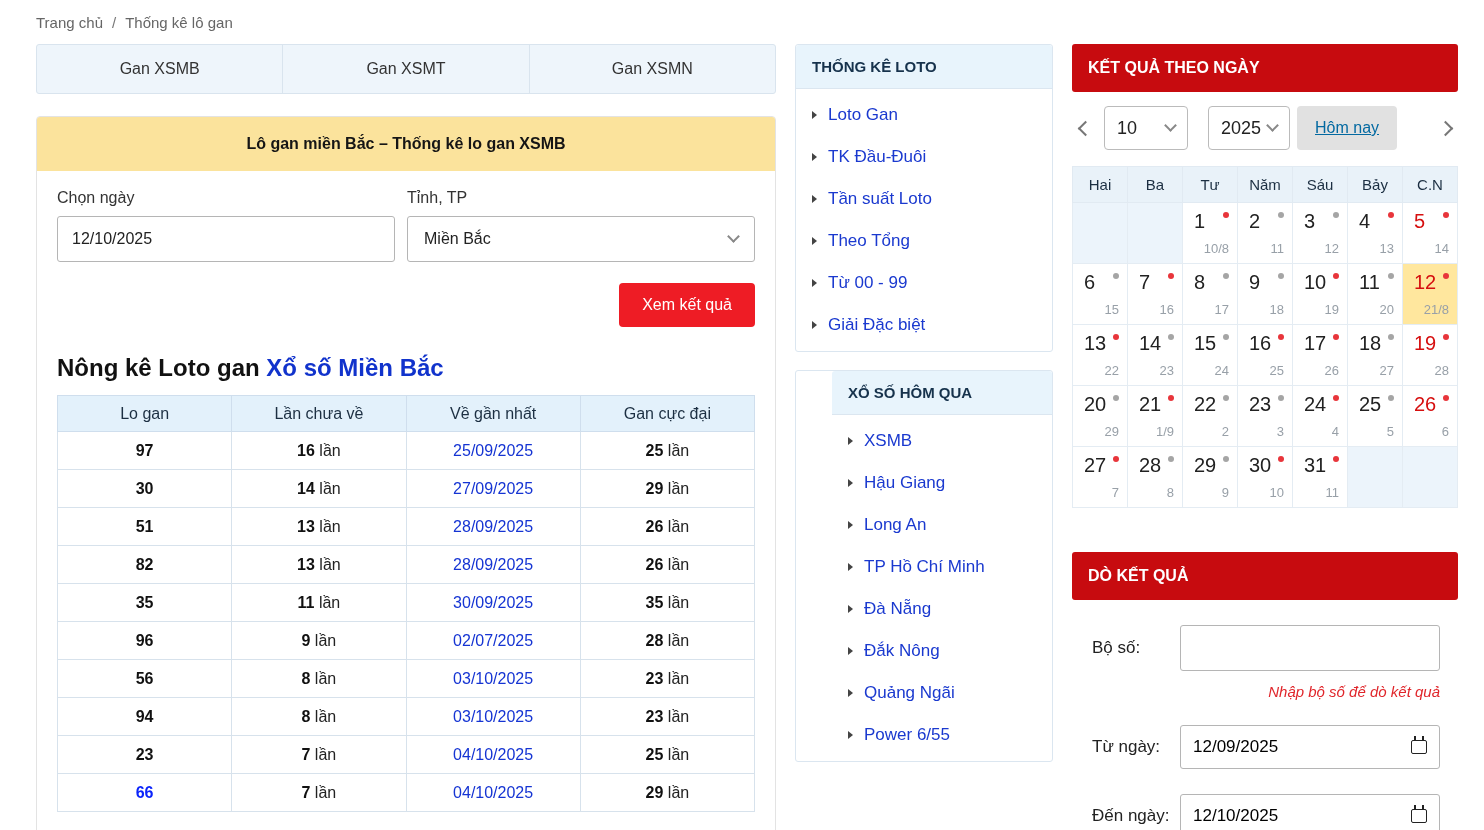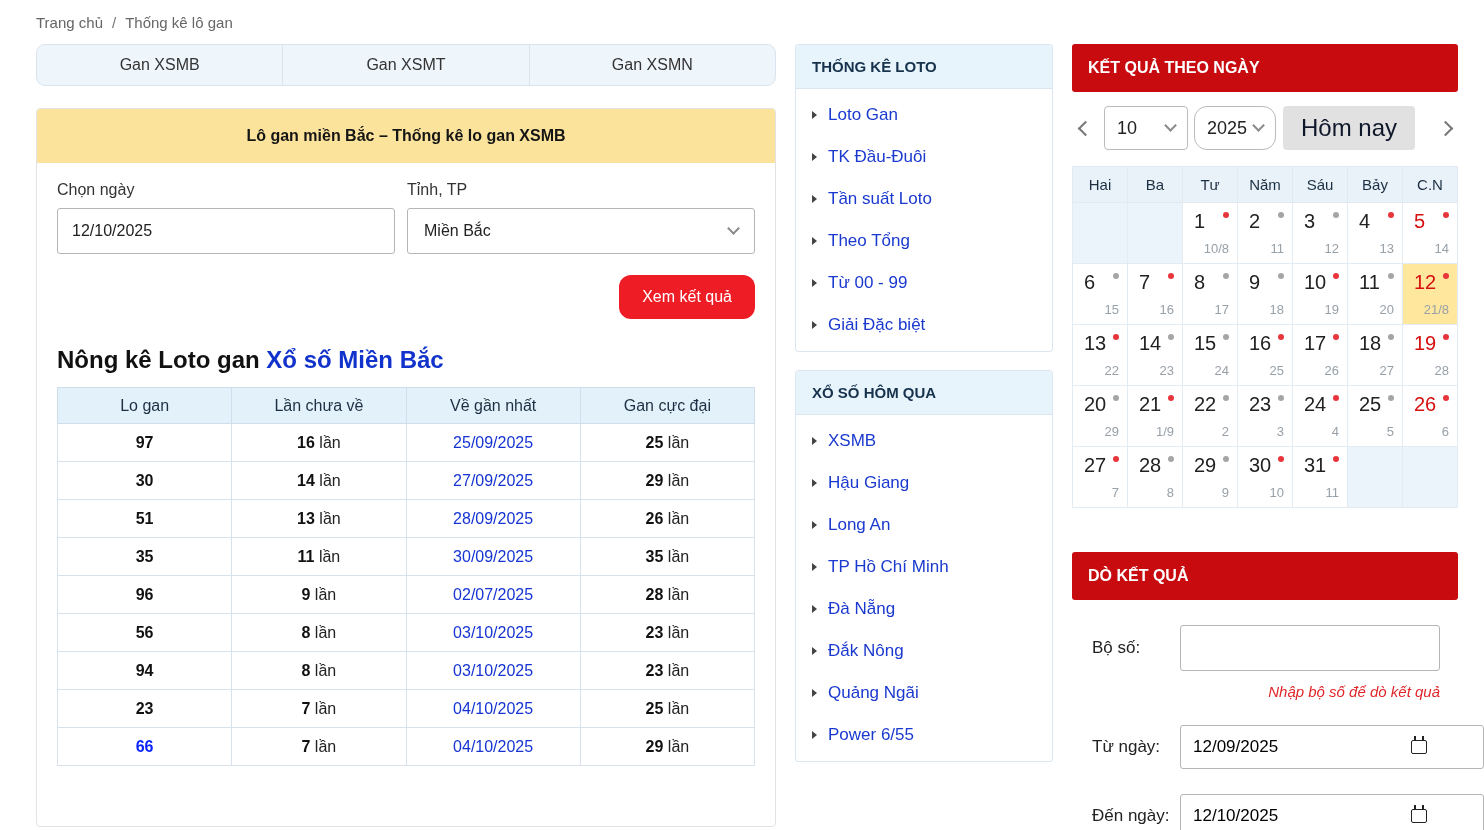--- a/index.html
+++ b/index.html
@@ -12,42 +12,42 @@
   .breadcrumb { padding:14px 0 0 36px; font-size:15px; color:#666; }
   .breadcrumb a { color:#666; text-decoration:none; }
   .breadcrumb .sep { margin:0 9px; color:#777; }
 
   .layout { display:flex; margin:13px 0 0 36px; gap:19px; align-items:flex-start; }
   .col-main { width:740px; }
   .col-mid  { width:258px; }
   .col-right{ width:386px; }
 
   
-  .tabbar { display:flex; height:42px; background:#eef5fb; border:1px solid #d9e4ee; border-radius:9px; }
+  .tabbar { display:flex; height:50px; background:#eef5fb; border:1px solid #d9e4ee; border-radius:3px; }
   .tab { flex:1; display:flex; align-items:center; justify-content:center; font-size:16px; color:#333; cursor:pointer; }
   .tab + .tab { border-left:1px solid #d9e4ee; }
 
   
   .panel { margin-top:22px; border:1px solid #e3e3e3; border-radius:4px; height:719px; overflow:hidden; }
   .banner { height:54px; display:flex; align-items:center; justify-content:center; background:#fbe39c;
             font-size:16px; font-weight:bold; color:#151515; }
   .panel-body { padding:18px 20px 0 20px; }
   .form-row { display:flex; gap:12px; }
   .field { display:flex; flex-direction:column; }
   .field-date { width:338px; }
   .field-prov { flex:1; }
   .field-label { font-size:16px; color:#333; margin-bottom:9px; }
   .text-input { height:46px; border:1px solid #b5b5b5; border-radius:3px; font-size:16px; padding:0 14px;
                 font-family:inherit; color:#222; width:100%; background:#fff; }
   .select { height:46px; border:1px solid #b5b5b5; border-radius:3px; display:flex; align-items:center;
             justify-content:space-between; padding:0 16px; font-size:16px; cursor:pointer; background:#fff; }
   .chev-down { width:9px; height:9px; border-right:2px solid #888; border-bottom:2px solid #888;
                transform:rotate(45deg); margin-top:-5px; }
   .btn-row { display:flex; justify-content:flex-end; margin-top:21px; }
-  .btn-red { background:#ee1c25; color:#fff; font-size:16px; border:none; border-radius:12px;
+  .btn-red { background:#ee1c25; color:#fff; font-size:16px; border:none; border-radius:4px;
              padding:13px 23px; cursor:pointer; font-family:inherit; }
 
   .stats-heading { margin-top:27px; font-size:24px; font-weight:bold; color:#111; }
   .stats-heading .blue { color:#1133cc; }
 
   .stats-table { width:100%; border-collapse:collapse; margin-top:13px; table-layout:fixed; }
   .stats-table th { background:#e3f1fb; border:1px solid #cfdeed; height:36px; font-weight:normal;
                     font-size:16px; color:#1c2f42; }
   .stats-table td { border:1px solid #d7e2ec; height:38px; text-align:center; font-size:16px; color:#222; }
   .stats-table td b { color:#111; }
@@ -57,36 +57,36 @@
 
   
   .side-box { border:1px solid #dbe6f0; border-radius:3px; background:#fff; }
   .side-box-header { background:#e8f4fc; border-bottom:1px solid #dbe6f0; padding:13px 16px;
                      font-size:15px; font-weight:bold; color:#16324c; border-radius:3px 3px 0 0; }
   .side-list { list-style:none; margin:0; padding:5px 0; }
   .side-list li { display:flex; align-items:center; padding:11px 16px; cursor:pointer; }
   .tri { width:0; height:0; border-left:5px solid #444; border-top:4px solid transparent;
          border-bottom:4px solid transparent; margin-right:11px; flex:none; }
   .side-list a { color:#1a39cf; text-decoration:none; font-size:17px; }
-  .box-gap { margin-top:18px; }
+  .box-gap { margin-top:18px;padding-left:36px; }
 
   
   .red-header { background:#c70b0f; color:#fff; font-weight:bold; font-size:16px; padding:15px 16px;
                 border-radius:3px; }
   .cal-controls { display:flex; align-items:center; margin:14px 0 16px 0; height:44px; }
   .chev-btn { width:26px; display:flex; justify-content:center; align-items:center; cursor:pointer; height:44px; }
   .chev { width:11px; height:11px; border-left:2.5px solid #777; border-bottom:2.5px solid #777; }
   .chev.left  { transform:rotate(45deg); }
   .chev.right { transform:rotate(-135deg); }
   .cal-select { border:1px solid #bbb; border-radius:4px; height:44px; display:flex; align-items:center;
                 justify-content:space-between; padding:0 12px; font-size:18px; background:#fff; cursor:pointer; }
   .month-select { width:84px; margin-left:6px; }
-  .year-select  { width:82px; margin-left:6px;border-radius:13px; }
+  .year-select  { width:82px; margin-left:20px; }
   .today-btn { margin-left:7px; height:44px; background:#e1e1e1; border:none; border-radius:4px;
-               font-size:24px; padding:0 18px; font-family:inherit; color:#0f172a; cursor:pointer; }
+               font-size:16px; padding:0 18px; font-family:inherit; color:#0369a1; cursor:pointer;text-decoration:underline; }
   .spacer { flex:1; }
 
   .calendar { width:100%; border-collapse:collapse; table-layout:fixed; }
   .calendar th { background:#e9f2f9; border:1px solid #e1eaf2; height:36px; font-size:15px;
                  font-weight:normal; color:#1c2f42; }
   .calendar td { border:1px solid #e4ecf3; height:61px; position:relative; vertical-align:top; cursor:pointer; }
   .calendar td.empty { background:#ecf4fb; cursor:default; }
   .calendar td.today { background:#ffe79e; }
   .day-num { display:inline-block; margin:6px 0 0 10px; font-size:20px; color:#222; }
   td.sunday .day-num { color:#d60f0f; }
@@ -94,21 +94,21 @@
   .dot.red { background:#e8353b; } .dot.gray { background:#a5a5a5; }
   .lunar { position:absolute; right:8px; bottom:7px; font-size:13px; color:#98a0a8; }
 
   .check-header { margin-top:44px; }
   .check-row { display:flex; align-items:center; margin-top:25px; }
   .check-label { font-size:17px; color:#222; width:108px; padding-left:20px; flex:none; }
   .check-input { width:260px; height:46px; border:1px solid #b5b5b5; border-radius:3px; font-size:17px;
                  padding:0 12px; font-family:inherit; }
   .hint { color:#e0262b; font-style:italic; font-size:15px; text-align:right; margin-top:12px; width:368px; }
   .date-wrap { position:relative; width:260px; }
-  .date-wrap .check-input { width:304px; height:44px; padding-right:40px; }
+  .date-wrap .check-input { width:260px; height:44px; padding-right:40px; }
   .cal-icon { position:absolute; right:13px; top:50%; margin-top:-7px; width:16px; height:14px;
               border:1.7px solid #222; border-radius:2px; }
   .cal-icon::before, .cal-icon::after { content:""; position:absolute; top:-5px; width:2px; height:4px; background:#222; }
   .cal-icon::before { left:2px; } .cal-icon::after { right:2px; }
 </style>
 </head>
 <body>
 
 <div class="breadcrumb">
   <a href="#">Trang chủ</a><span class="sep">/</span><span>Thống kê lô gan</span>
@@ -167,20 +167,26 @@
                 <td><a class="date-link" href="#">27/09/2025</a></td>
                 <td><b>29</b><span class="unit"> lần</span></td>
               </tr>
               <tr>
                 <td><b>51</b></td>
                 <td><b>13</b><span class="unit"> lần</span></td>
                 <td><a class="date-link" href="#">28/09/2025</a></td>
                 <td><b>26</b><span class="unit"> lần</span></td>
               </tr>
               <tr>
+                <td><b>82</b></td>
+                <td><b>13</b><span class="unit"> lần</span></td>
+                <td><a class="date-link" href="#">28/09/2025</a></td>
+                <td><b>26</b><span class="unit"> lần</span></td>
+              </tr>
+              <tr>
                 <td><b>35</b></td>
                 <td><b>11</b><span class="unit"> lần</span></td>
                 <td><a class="date-link" href="#">30/09/2025</a></td>
                 <td><b>35</b><span class="unit"> lần</span></td>
               </tr>
               <tr>
                 <td><b>96</b></td>
                 <td><b>9</b><span class="unit"> lần</span></td>
                 <td><a class="date-link" href="#">02/07/2025</a></td>
                 <td><b>28</b><span class="unit"> lần</span></td>

